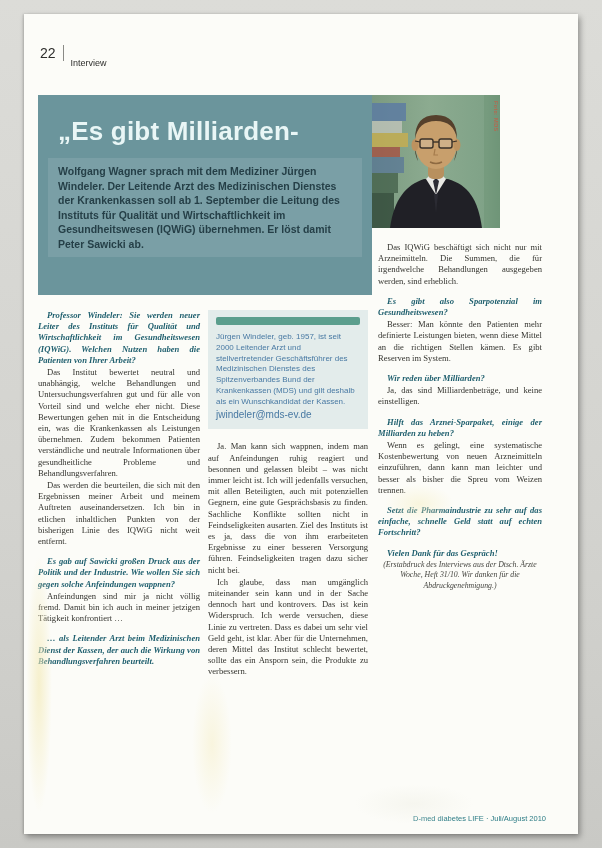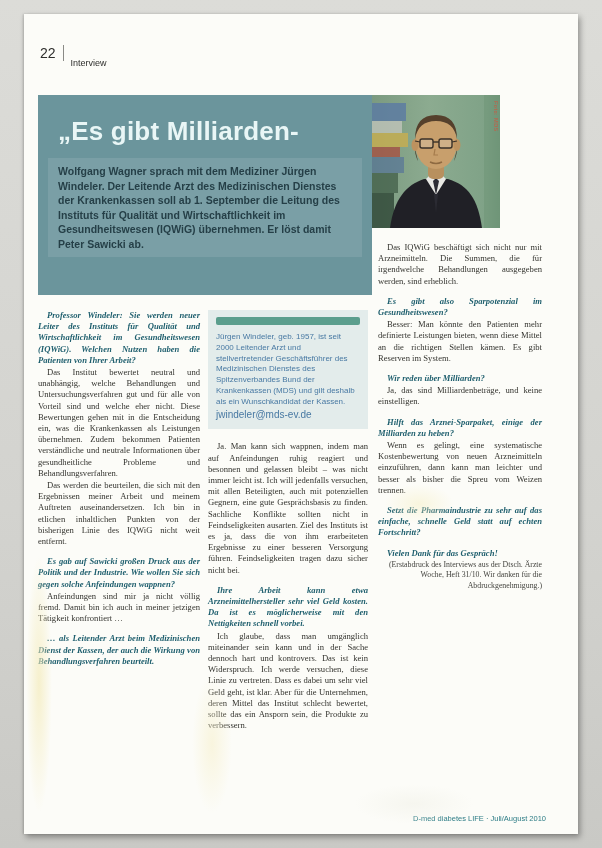--- a/index.html
+++ b/index.html
@@ -45,21 +45,21 @@
   .col p.q:first-child{margin-top:0;}
   .col1{left:14px;top:296px;width:162px;}
   .col2{left:184px;top:296px;width:160px;}
   .col3{left:354px;top:228px;width:164px;}
 
   .infobox{background:#e3eceb;padding:7px 8px 9px 8px;margin-bottom:12px;font-family:"Liberation Sans",sans-serif;text-align:left;}
   .infobox .bar{height:8px;background:#5b9e8d;border-radius:2px;margin-bottom:7px;}
   .infobox .txt{font-size:8px;line-height:10.8px;color:#4879a3;text-indent:0;}
   .infobox .mail{font-size:10px;line-height:10.8px;color:#4879a3;margin-top:2px;}
 
-  .footnote{margin-top:14px;font-size:7.8px;line-height:10.5px;color:#44443f;text-indent:0 !important;text-align:right;}
+  .footnote{margin-top:14px;font-style:italic;font-size:7.8px;line-height:10.5px;color:#44443f;text-indent:0 !important;text-align:center;}
   .footer{
     position:absolute;left:354px;top:800px;width:168px;text-align:right;
     font-size:7.5px;color:#2e7d86;font-family:"Liberation Sans",sans-serif;
   }
 </style>
 </head>
 <body>
 
 <div class="scan-bg"></div>
 
@@ -139,21 +139,20 @@
     </div>
 
   <div class="col col2">
     <div class="infobox">
       <div class="bar"></div>
       <div class="txt">Jürgen Windeler, geb. 1957, ist seit 2000 Leitender Arzt und stellvertretender Geschäftsführer des Medizinischen Dienstes des Spitzenverbandes Bund der Krankenkassen (MDS) und gilt deshalb als ein Wunschkandidat der Kassen.</div>
       <div class="mail">jwindeler@mds-ev.de</div>
     </div>
     <div>
         <p class="a">Ja. Man kann sich wappnen, indem man auf Anfeindungen ruhig reagiert und besonnen und gelassen bleibt – was nicht immer leicht ist. Ich will jedenfalls versuchen, mit allen Beteiligten, auch mit potenziellen Gegnern, eine gute Gesprächsbasis zu finden. Sachliche Konflikte sollten nicht in Feindseligkeiten ausarten. Ziel des Instituts ist es ja, dass die von ihm erarbeiteten Ergebnisse zu einer besseren Versorgung führen. Feindseligkeiten tragen dazu sicher nicht bei.</p>
-        <p class="q">Ihre Arbeit kann etwa Arzneimittelhersteller sehr viel Geld kosten. Da ist es möglicherweise mit den Nettigkeiten schnell vorbei.</p>
         <p class="a">Ich glaube, dass man umgänglich miteinander sein kann und in der Sache dennoch hart und kontrovers. Das ist kein Widerspruch. Ich werde versuchen, diese Linie zu vertreten. Dass es dabei um sehr viel Geld geht, ist klar. Aber für die Unternehmen, deren Mittel das Institut schlecht bewertet, sollte das ein Ansporn sein, die Produkte zu verbessern.</p>
       </div>
   </div>
 
   <div class="col col3">
     <div>
         <p class="a">Das IQWiG beschäftigt sich nicht nur mit Arzneimitteln. Die Summen, die für irgendwelche Behandlungen ausgegeben werden, sind erheblich.</p>
         <p class="q">Es gibt also Sparpotenzial im Gesundheitswesen?</p>
         <p class="a">Besser: Man könnte den Patienten mehr definierte Leistungen bieten, wenn diese Mittel an die richtigen Stellen kämen. Es gibt Reserven im System.</p>
         <p class="q">Wir reden über Milliarden?</p>

